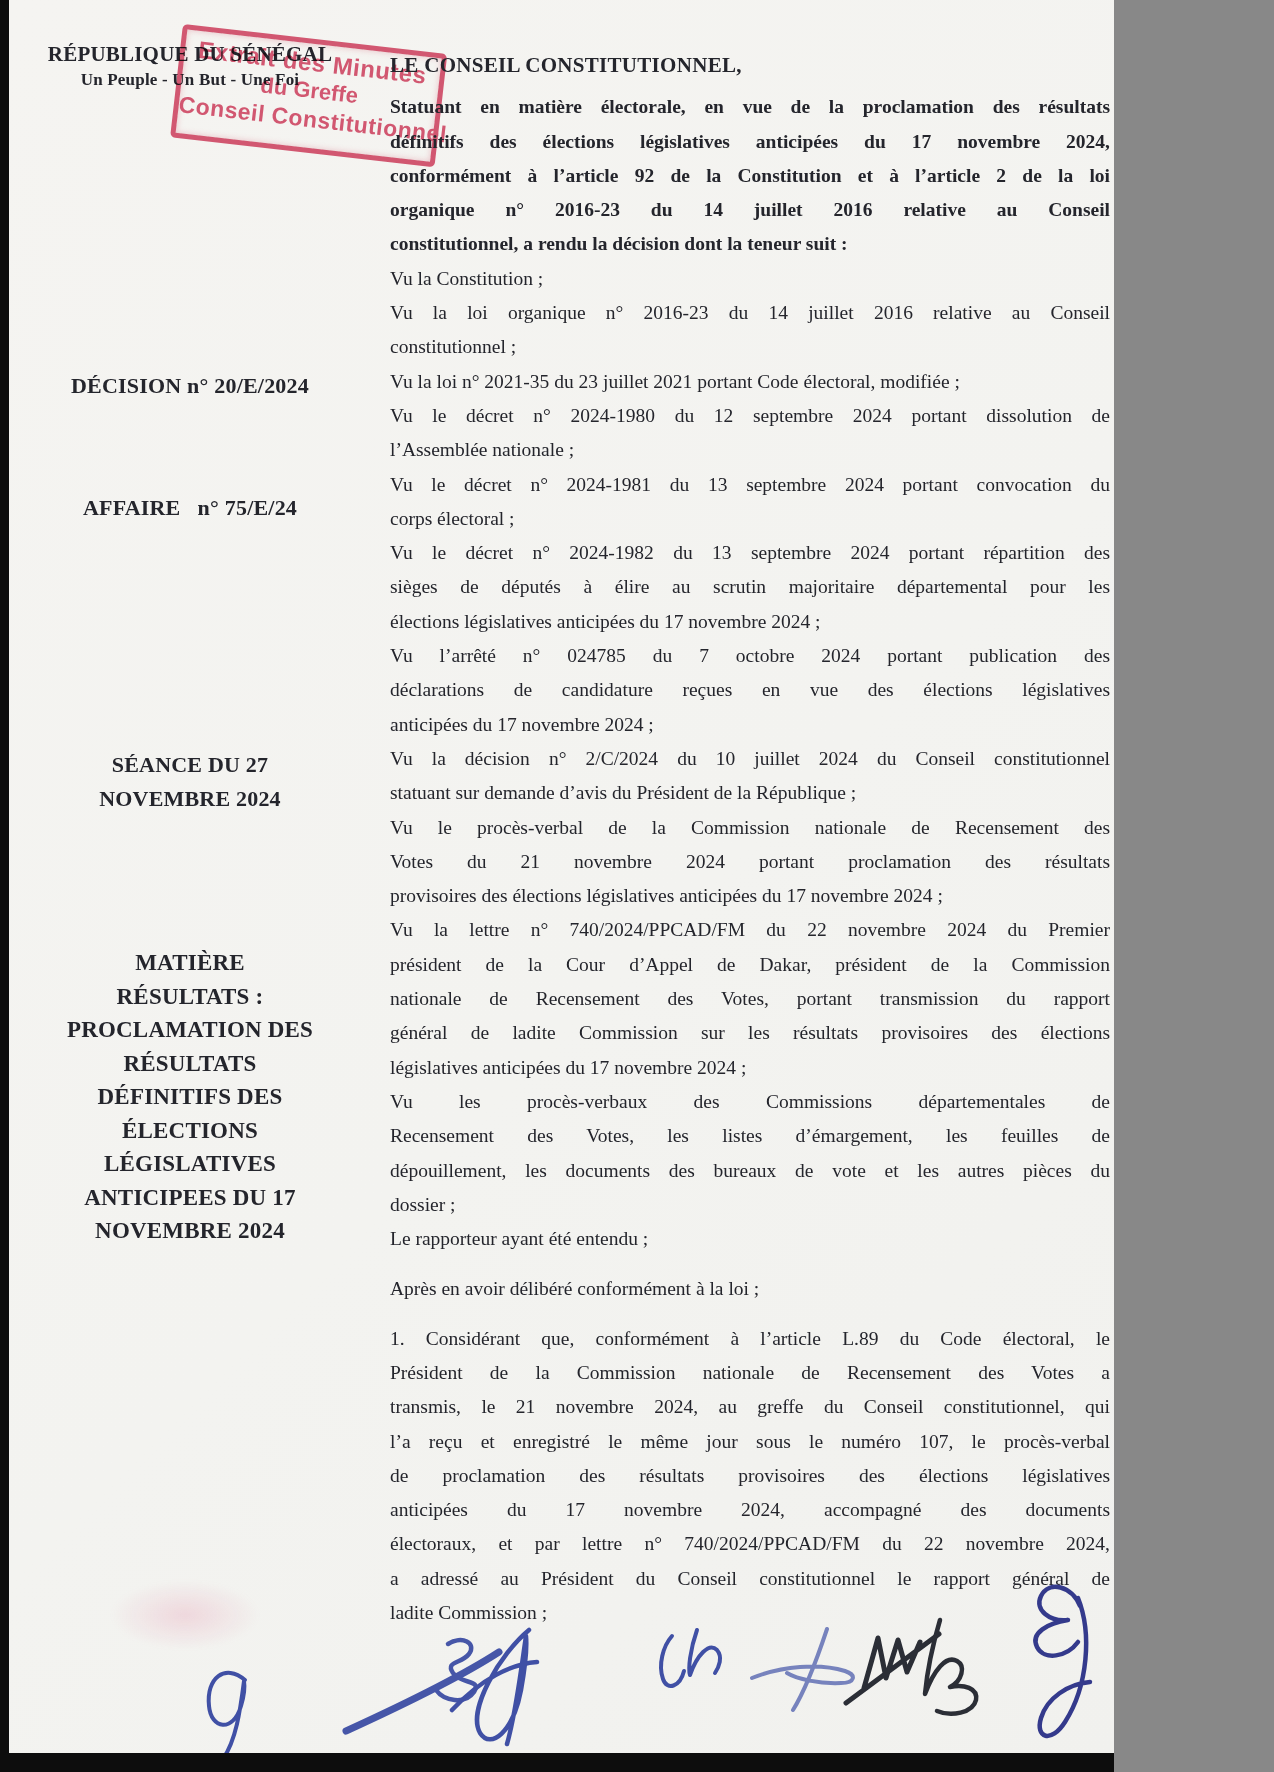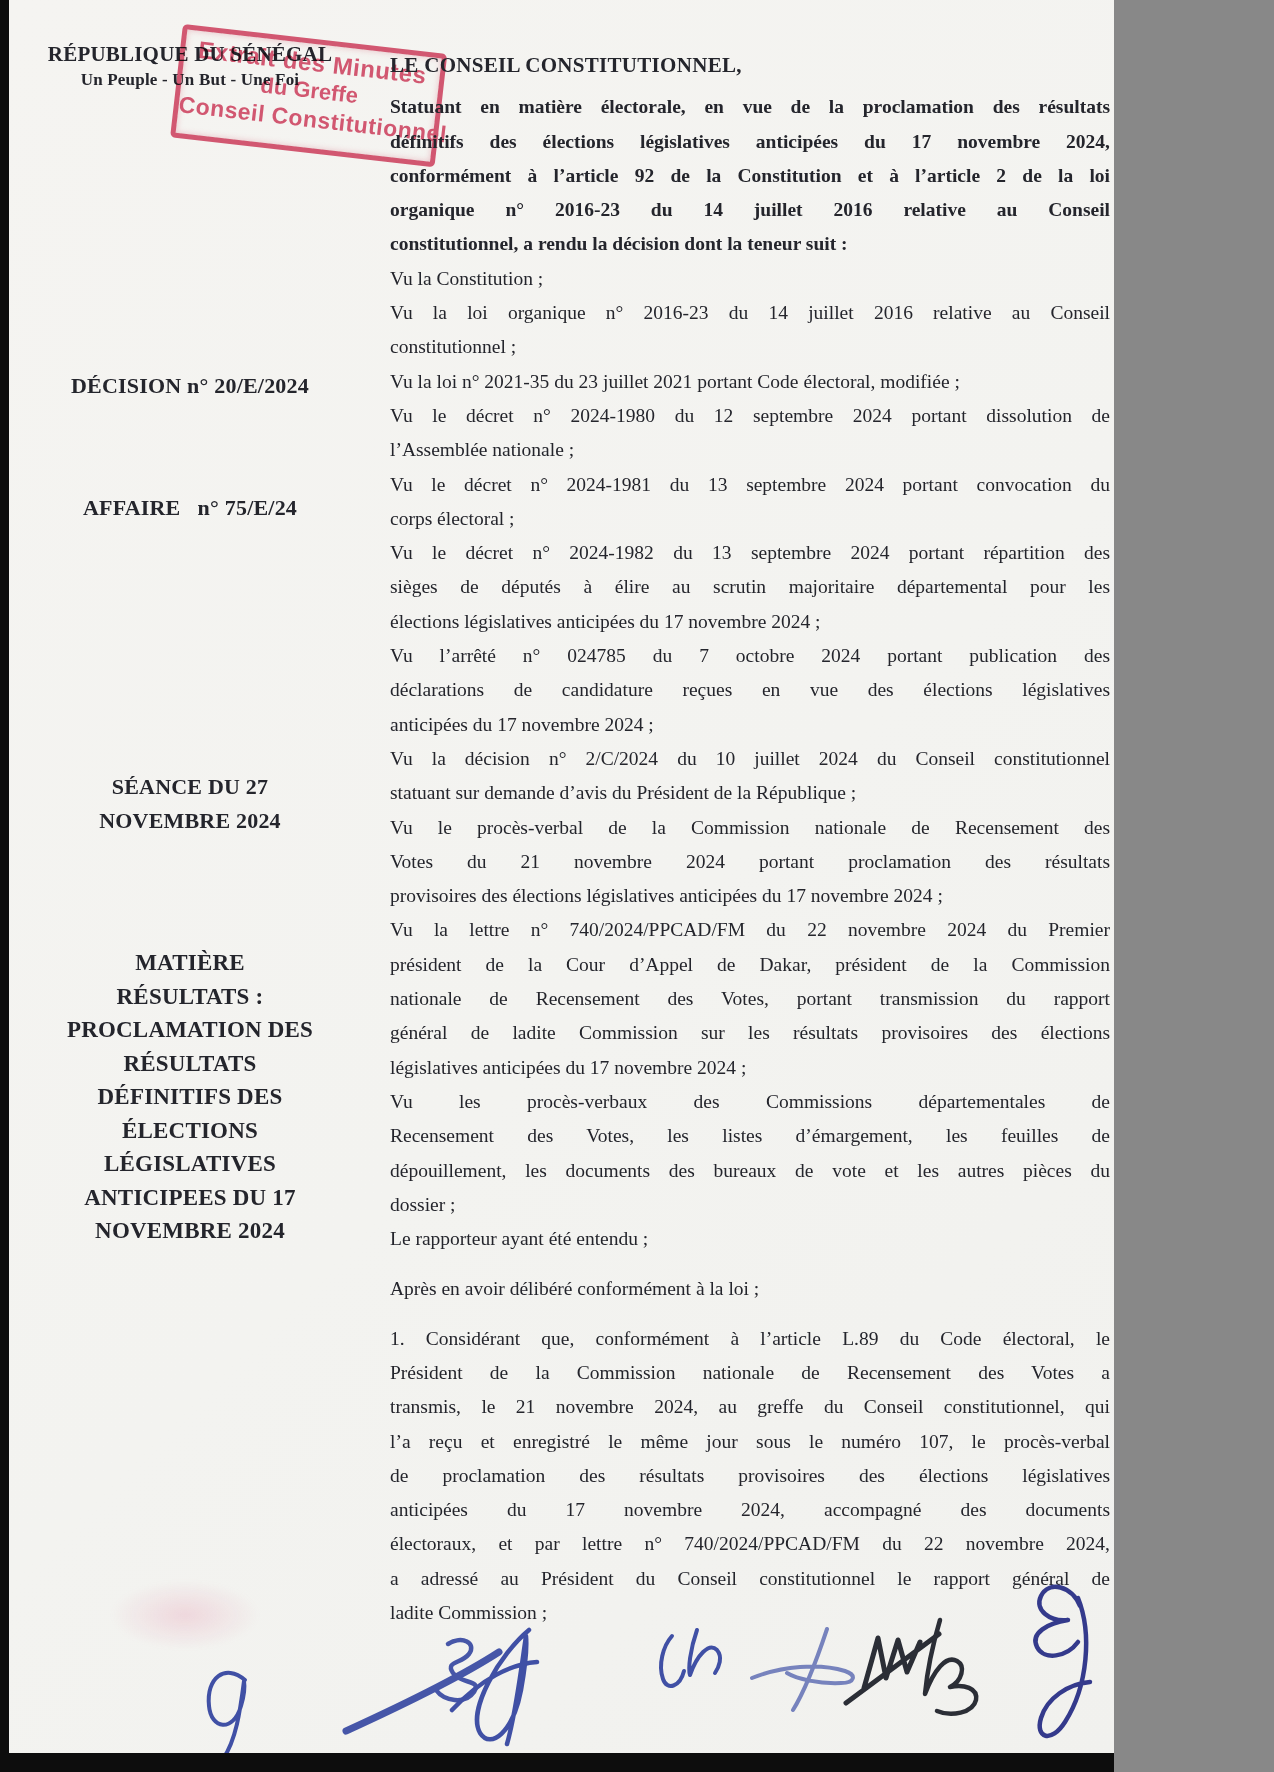--- a/index.html
+++ b/index.html
@@ -9,21 +9,21 @@
   
   .edge-left{position:absolute;left:0;top:0;width:9px;height:100%;background:#0d0d0d;}
   .edge-bottom{position:absolute;left:0;top:1753px;width:100%;height:19px;background:#0d0d0d;}
   
   .leftcol{position:absolute;left:28px;top:0;width:324px;text-align:center;font-weight:bold;}
   .lbl{position:absolute;left:0;width:100%;letter-spacing:.2px;}
   .lbl-republic{top:42px;font-size:21px;}
   .lbl-motto{top:70px;font-size:17px;}
   .lbl-decision{top:341px;font-size:22px;margin-top:32px;}
   .lbl-affaire{top:495px;font-size:22px;white-space:pre-wrap;}
-  .lbl-seance{top:770px;font-size:22px;line-height:34px;}
+  .lbl-seance{top:748px;font-size:22px;line-height:34px;}
   .lbl-matiere{top:946px;font-size:23px;line-height:33.5px;}
   .lbl-line{width:100%;}
   
   .stamp{position:absolute;left:183px;top:24px;width:256px;height:104px;
          border:5px solid #d84d6b;border-radius:5px;transform:rotate(6.5deg);
          transform-origin:top left;mix-blend-mode:multiply;color:#d84d6b;
          font-family:"Liberation Sans","DejaVu Sans",sans-serif;font-weight:bold;
          text-align:center;opacity:.92;box-shadow:inset 0 0 6px rgba(216,77,107,.35);}
   .stamp .s1{margin-top:5px;font-size:24px;white-space:nowrap;letter-spacing:.5px;}
   .stamp .s2{font-size:22px;margin-top:1px;}

